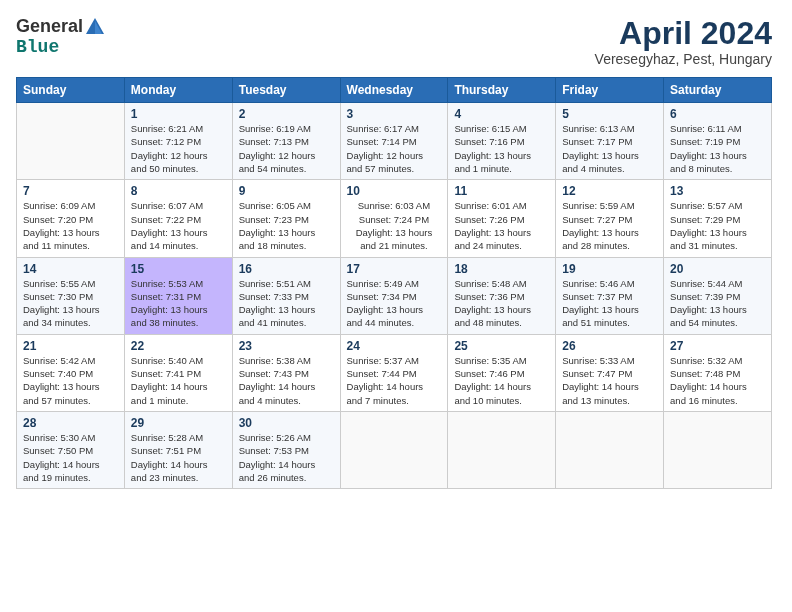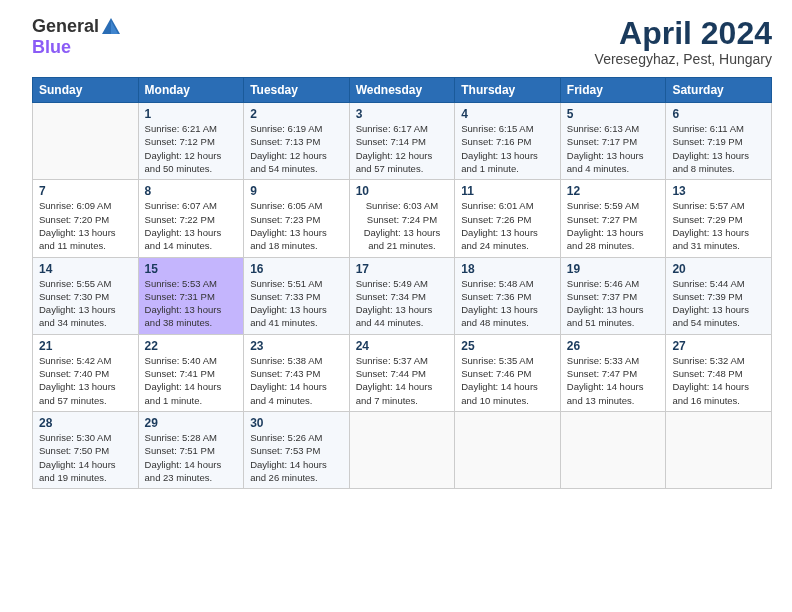--- a/index.html
+++ b/index.html
@@ -6,21 +6,21 @@
     body {
       width: 792px;
       height: 612px;
       font-family: Arial, sans-serif;
       background: #fff;
       overflow: hidden;
     }
     .page {
       width: 792px;
       height: 612px;
-      padding: 16px 20px 10px 32px;
+      padding: 16px 20px 10px 16px;
     }
     .header {
       display: flex;
       justify-content: space-between;
       align-items: flex-start;
       margin-bottom: 10px;
     }
     .logo {
       display: flex;
       align-items: center;
@@ -90,21 +90,21 @@
     <div class="logo">
       <div>
         <div style="display:flex;align-items:center;">
           <div style="font-size:18px;font-weight:bold;color:#1a3a5c;line-height:1.1;">
             <span style="color:#333;">General</span><svg width="22" height="22" viewBox="0 0 22 22" style="vertical-align:middle;margin-left:1px;">
                 <polygon points="11,2 20,18 2,18" fill="#2a6db5"></polygon>
                 <polygon points="11,5 18,18 11,18" fill="#4a90d9" opacity="0.7"></polygon>
               </svg>
           </div>
         </div>
-        <div style="font-size:18px;font-weight:bold;color:#8b5cf6;line-height:1.1;">Blue</div>
+        <div style="font-size:18px;font-weight:bold;color:#0f766e;line-height:1.1;font-family:Liberation Mono, monospace;">Blue</div>
       </div>
     </div>
     <div class="title-block">
       <div class="month-title">April 2024</div>
       <div class="location">Veresegyhaz, Pest, Hungary</div>
     </div>
   </div>
 
   <table class="calendar">
     <thead>

